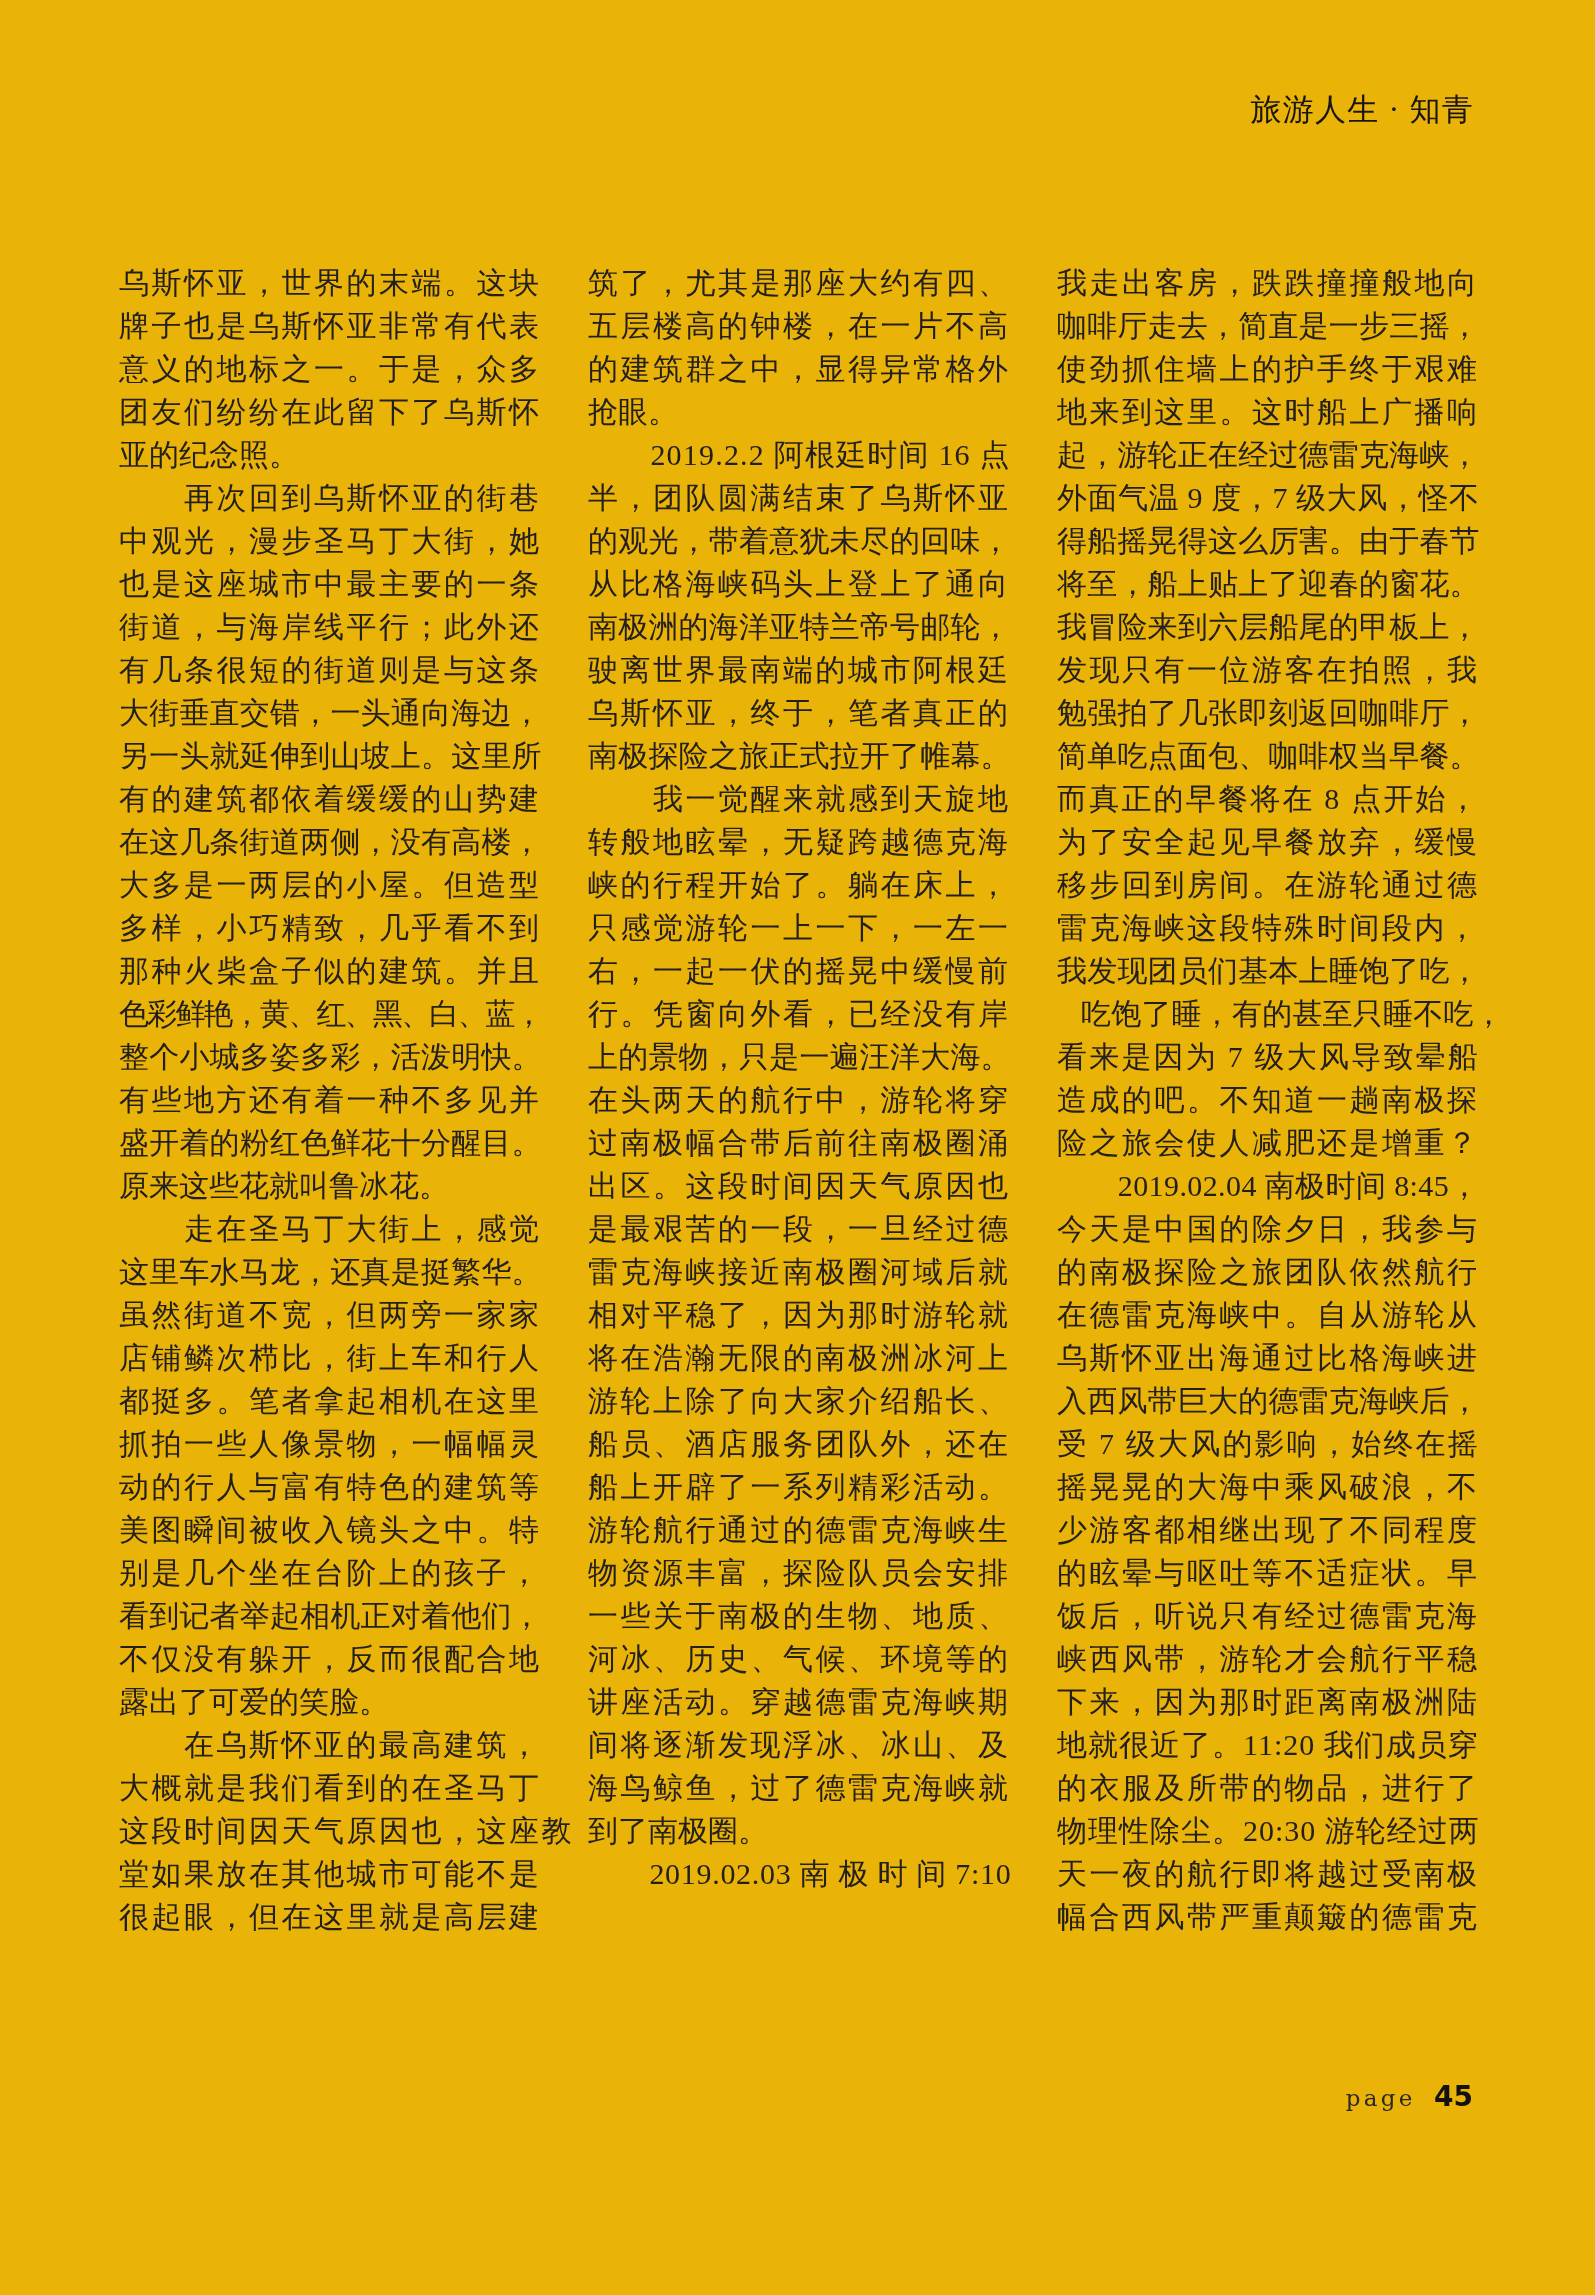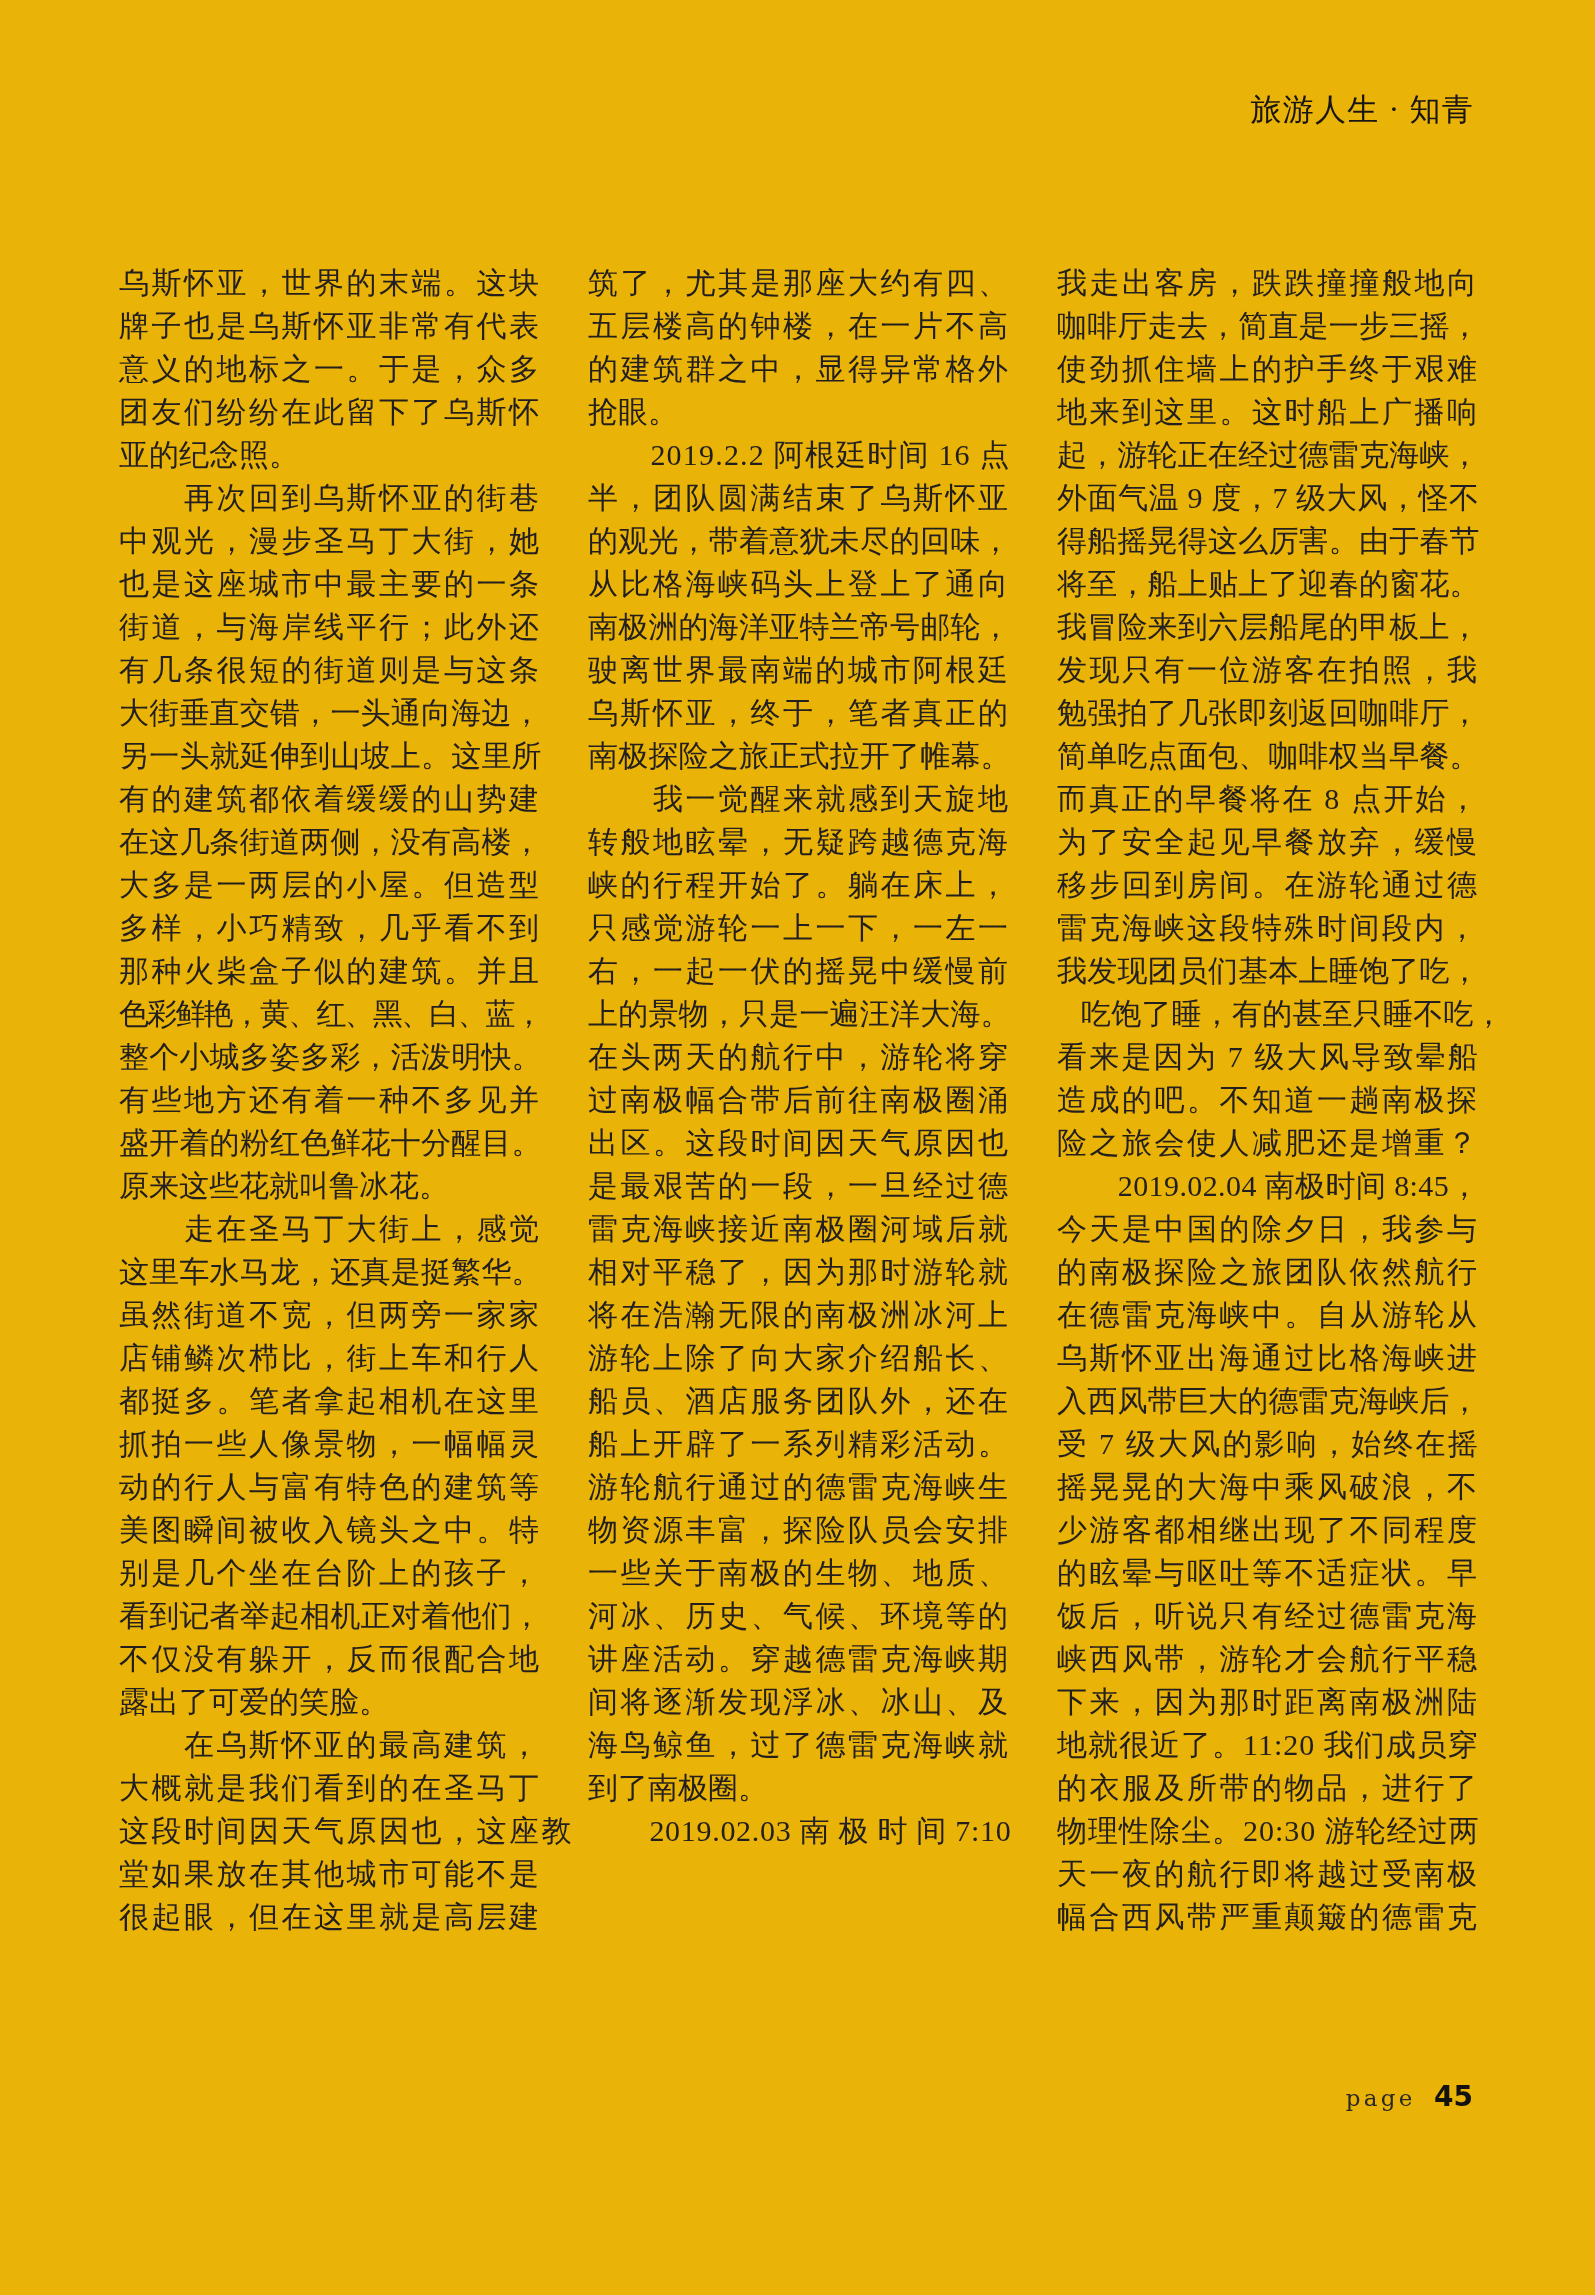--- a/index.html
+++ b/index.html
@@ -126,20 +126,21 @@
         <div class="line"><span style="letter-spacing: 2.5px;">从比格海峡码头上登上了通向</span></div>
         <div class="line"><span style="letter-spacing: 0.2px;">南极洲的海洋亚特兰帝号邮轮，</span></div>
         <div class="line"><span style="letter-spacing: 2.5px;">驶离世界最南端的城市阿根廷</span></div>
         <div class="line"><span style="letter-spacing: 2.5px;">乌斯怀亚，终于，笔者真正的</span></div>
         <div class="line"><span style="letter-spacing: 0.2px;">南极探险之旅正式拉开了帷幕。</span></div>
         <div class="line"><span style="letter-spacing: 2.5px;">　　我一觉醒来就感到天旋地</span></div>
         <div class="line"><span style="letter-spacing: 2.5px;">转般地眩晕，无疑跨越德克海</span></div>
         <div class="line"><span style="letter-spacing: 2.5px;">峡的行程开始了。躺在床上，</span></div>
         <div class="line"><span style="letter-spacing: 2.5px;">只感觉游轮一上一下，一左一</span></div>
         <div class="line"><span style="letter-spacing: 2.5px;">右，一起一伏的摇晃中缓慢前</span></div>
+        <div class="line"><span style="letter-spacing: 2.5px;">行。凭窗向外看，已经没有岸</span></div>
         <div class="line"><span style="letter-spacing: 0.2px;">上的景物，只是一遍汪洋大海。</span></div>
         <div class="line"><span style="letter-spacing: 2.5px;">在头两天的航行中，游轮将穿</span></div>
         <div class="line"><span style="letter-spacing: 2.5px;">过南极幅合带后前往南极圈涌</span></div>
         <div class="line"><span style="letter-spacing: 2.5px;">出区。这段时间因天气原因也</span></div>
         <div class="line"><span style="letter-spacing: 2.5px;">是最艰苦的一段，一旦经过德</span></div>
         <div class="line"><span style="letter-spacing: 2.5px;">雷克海峡接近南极圈河域后就</span></div>
         <div class="line"><span style="letter-spacing: 2.5px;">相对平稳了，因为那时游轮就</span></div>
         <div class="line"><span style="letter-spacing: 2.5px;">将在浩瀚无限的南极洲冰河上</span></div>
         <div class="line"><span style="letter-spacing: 2.5px;">游轮上除了向大家介绍船长、</span></div>
         <div class="line"><span style="letter-spacing: 2.5px;">船员、酒店服务团队外，还在</span></div>

